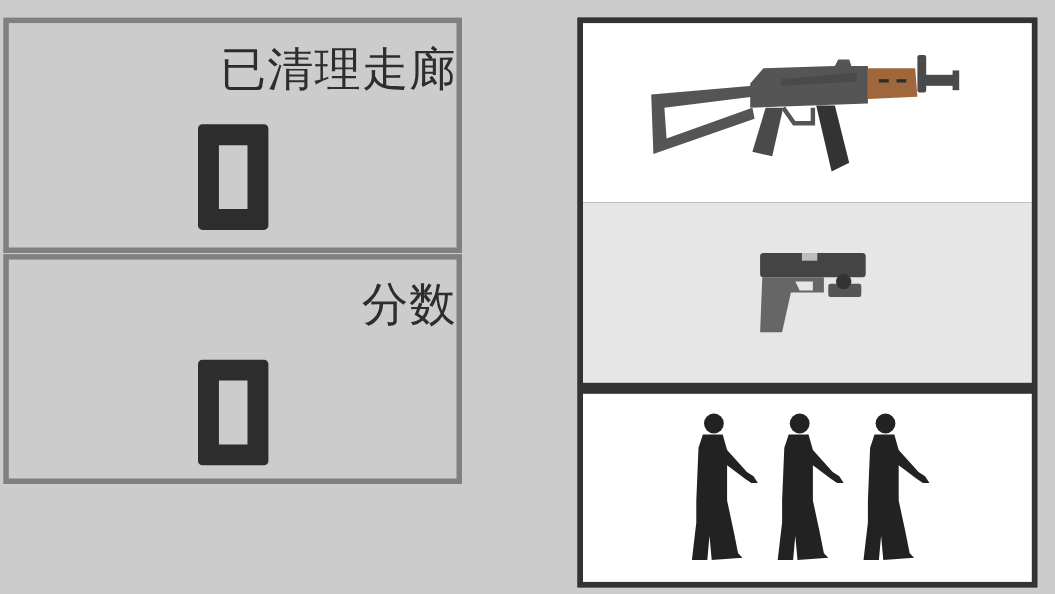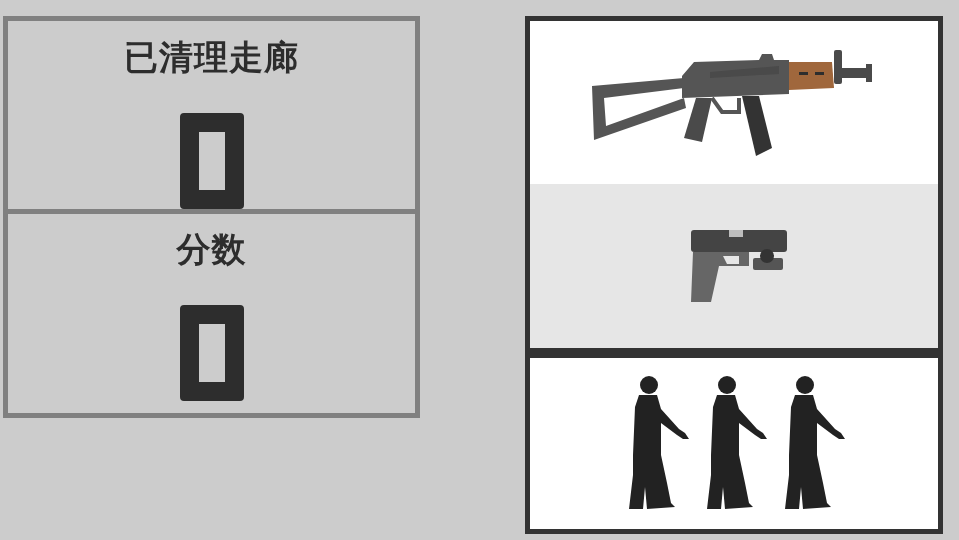--- a/index.html
+++ b/index.html
@@ -1,20 +1,20 @@
 <!DOCTYPE html>
 <html><head>
 <meta charset="utf-8">
 <style>
   html, body { margin:0; padding:0; }
   body { width:959px; height:540px; background:#cccccc; position:relative; overflow:hidden; font-family:"DejaVu Sans", sans-serif; }
   .stat-panel { position:absolute; left:3px; width:417px; background:#cccccc; box-sizing:border-box; border:5px solid #808080; }
   #stat-corridors { top:16px; height:214px; }
-  #stat-score { top:209px; height:209px;padding-left:40px; }
-  .stat-label { position:absolute; left:0; right:0; text-align:center; font-weight:bold; color:#2d2d2d; font-size:34px; letter-spacing:1px; }
+  #stat-score { top:231px; height:209px;padding-left:40px; }
+  .stat-label { position:absolute; left:0; right:0; text-align:right; font-weight:normal; color:#2d2d2d; font-size:42px; letter-spacing:1px; }
   .stat-value { position:absolute; left:50%; transform:translateX(-50%); width:64px; height:96px; box-sizing:border-box; border:19px solid #2d2d2d; border-radius:4px; background:#cccccc; }
   #stat-corridors .stat-label { top:14px; }
   #stat-corridors .stat-value { top:92px; }
   #stat-score .stat-label { top:13px; }
   #stat-score .stat-value { top:91px; }
   .loadout { position:absolute; left:525px; top:16px; width:418px; height:518px; box-sizing:border-box; border:5px solid #333333; background:#333333; }
   .slot { position:absolute; left:0; right:0; display:flex; align-items:center; justify-content:center; }
   #slot-primary { top:0; height:163px; background:#ffffff; }
   #slot-secondary { top:163px; height:164px; background:#e6e6e6; }
   #slot-enemies { top:337px; height:171px; background:#ffffff; }

